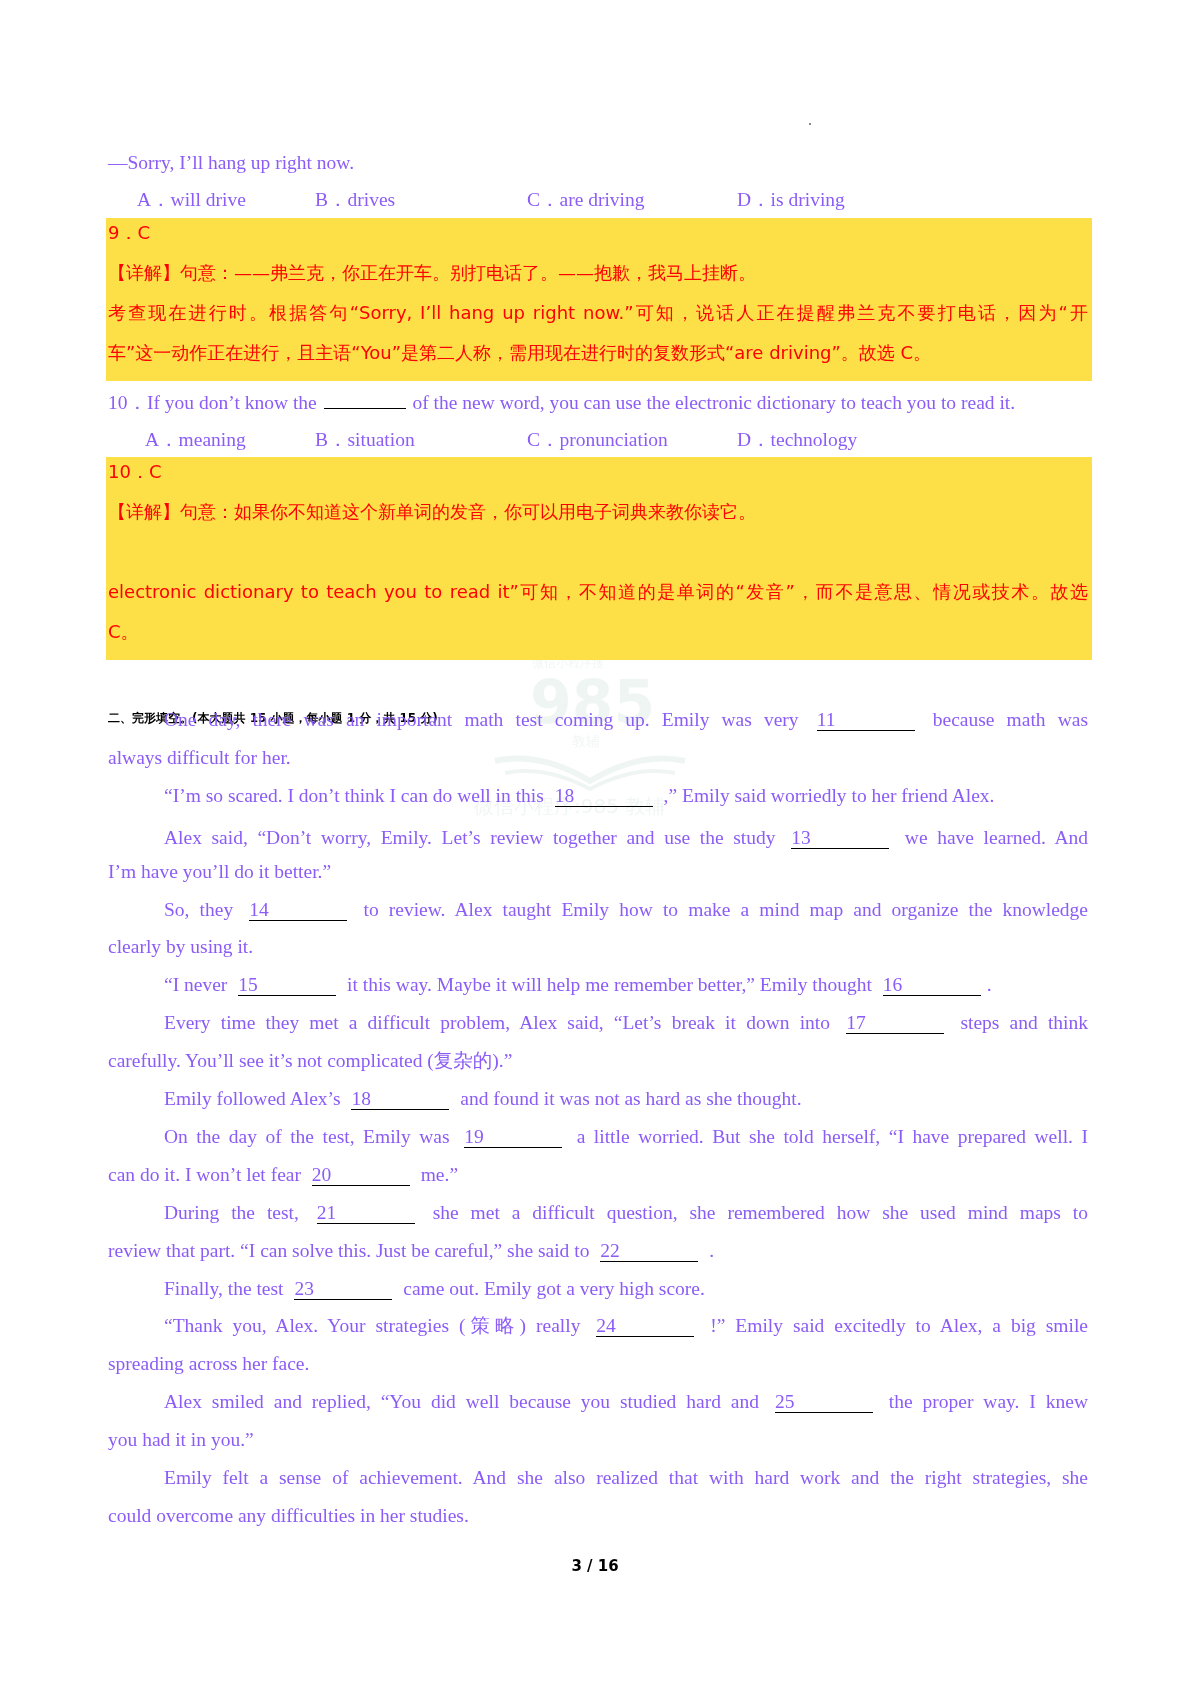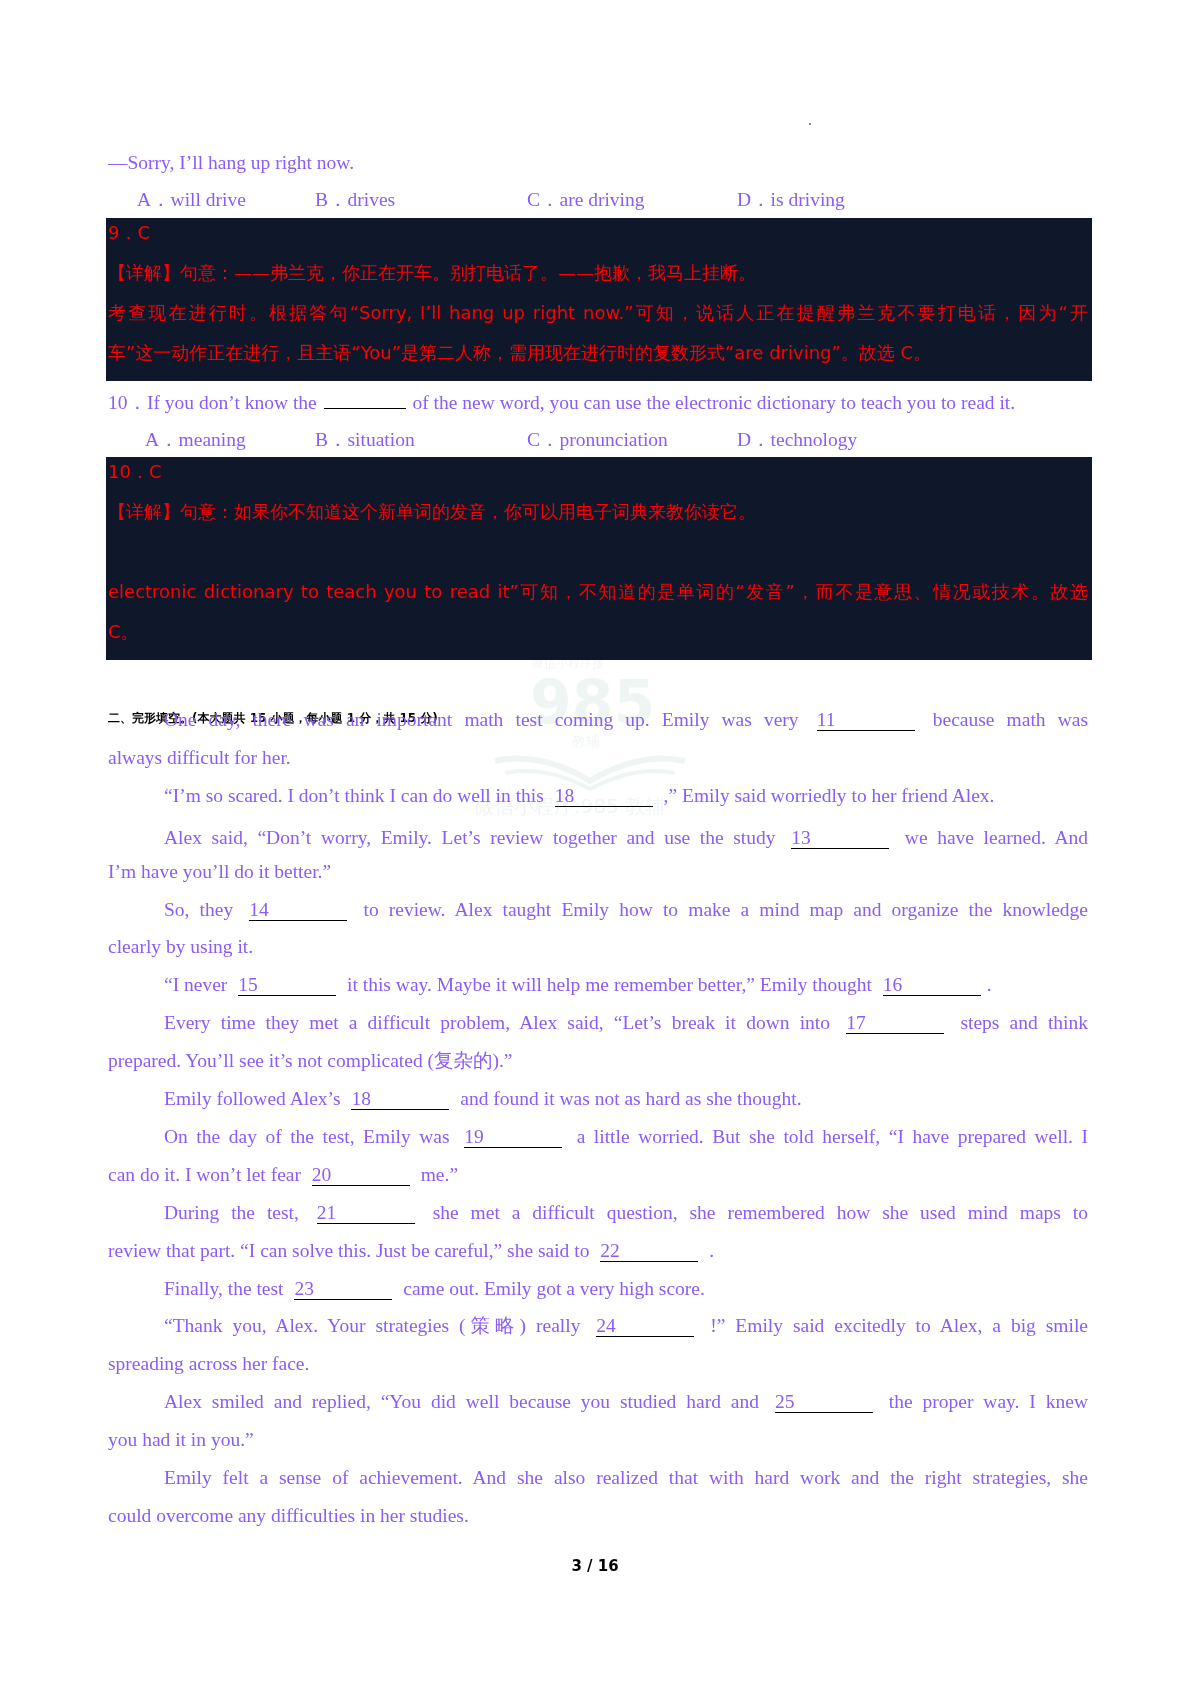--- a/index.html
+++ b/index.html
@@ -4,21 +4,21 @@
 <style>
   html, body { margin: 0; padding: 0; background: #ffffff; }
   body { width: 1190px; height: 1683px; position: relative; overflow: hidden; }
   .page { position: absolute; left: 0; top: 0; width: 1190px; height: 1683px; }
   .serif { font-family: "Liberation Serif", "DejaVu Serif", serif; color: #8b5cf6; font-size: 19.5px; }
   .line { position: absolute; left: 108px; width: 980px; white-space: nowrap; line-height: 24px; }
   .just { text-align: justify; text-align-last: justify; }
   .indent { left: 164px; width: 924px; }
   .opts { position: absolute; white-space: nowrap; line-height: 24px; }
   .opt { position: absolute; top: 0; white-space: nowrap; }
-  .explain { position: absolute; left: 106px; width: 986px; background: #0f172a; }
+  .explain { position: absolute; left: 106px; width: 986px; background: #fde047; }
   .red { color: #ff0000; font-family: "DejaVu Sans", "Liberation Sans", sans-serif; font-size: 18px; }
   .red .rl { position: absolute; left: 2px; width: 980px; white-space: nowrap; line-height: 24px; }
   .red .just { text-align: justify; text-align-last: justify; }
   .blank { display: inline-block; border-bottom: 1.3px solid #000; text-align: left; line-height: 20px; margin: 0 6px; }
   .blank-plain { display: inline-block; border-bottom: 1.6px solid #000; width: 82px; height: 18px; vertical-align: baseline; margin: 0 2px; }
   .heading { position: absolute; left: 108px; font-family: "DejaVu Sans", sans-serif; font-weight: bold; font-size: 12px; line-height: 24px; white-space: nowrap; margin-top: 36px; }
   .pagenum { position: absolute; left: 0; width: 1190px; text-align: center; top: 1557px; font-family: "DejaVu Sans", sans-serif; font-weight: bold; font-size: 15px; }
   .dot { position: absolute; left: 809px; top: 123px; width: 2px; height: 2px; background: #888; }
   .wm { position: absolute; left: 480px; top: 655px; width: 220px; height: 160px; opacity: 0.09; pointer-events: none; }
   .wm-text { position: absolute; font-family: "DejaVu Sans", sans-serif; color: #5b9c86; white-space: nowrap; }
@@ -82,21 +82,21 @@
   <div id="cloze-lines">
       <div class="line serif indent just" style="top: 708px;"><span>One day, there was an important math test coming up. Emily was very</span> <span class="blank" style="width: 98px;">11</span> <span>because math was</span></div>
       <div class="line serif" style="top: 745.9px;"><span>always difficult for her.</span></div>
       <div class="line serif indent" style="top: 783.8px;"><span>“I’m so scared. I don’t think I can do well in this</span> <span class="blank" style="width: 98px;">18</span> <span>,” Emily said worriedly to her friend Alex.</span></div>
       <div class="line serif indent just" style="top: 821.7px;"><span>Alex said, “Don’t worry, Emily. Let’s review together and use the study</span> <span class="blank" style="width: 98px; margin-top: 6px;">13</span> <span>we have learned. And</span></div>
       <div class="line serif" style="top: 859.6px;"><span>I’m have you’ll do it better.”</span></div>
       <div class="line serif indent just" style="top: 897.5px;"><span>So, they</span> <span class="blank" style="width: 98px;">14</span> <span>to review. Alex taught Emily how to make a mind map and organize the knowledge</span></div>
       <div class="line serif" style="top: 935.4px;"><span>clearly by using it.</span></div>
       <div class="line serif indent" style="top: 973.3px;"><span>“I never</span> <span class="blank" style="width: 98px;">15</span> <span>it this way. Maybe it will help me remember better,” Emily thought</span> <span class="blank" style="width: 98px;">16</span><span>.</span></div>
       <div class="line serif indent just" style="top: 1011.2px;"><span>Every time they met a difficult problem, Alex said, “Let’s break it down into</span> <span class="blank" style="width: 98px;">17</span> <span>steps and think</span></div>
-      <div class="line serif" style="top: 1049.1px;"><span>prepared. You’ll see it’s not complicated (复杂的).”</span></div>
+      <div class="line serif" style="top: 1049.1px;"><span>carefully. You’ll see it’s not complicated (复杂的).”</span></div>
       <div class="line serif indent" style="top: 1087px;"><span>Emily followed Alex’s</span> <span class="blank" style="width: 98px;">18</span> <span>and found it was not as hard as she thought.</span></div>
       <div class="line serif indent just" style="top: 1124.9px;"><span>On the day of the test, Emily was</span> <span class="blank" style="width: 98px;">19</span> <span>a little worried. But she told herself, “I have prepared well. I</span></div>
       <div class="line serif" style="top: 1162.8px;"><span>can do it. I won’t let fear</span> <span class="blank" style="width: 98px;">20</span> <span>me.”</span></div>
       <div class="line serif indent just" style="top: 1200.7px;"><span>During the test,</span> <span class="blank" style="width: 98px;">21</span> <span>she met a difficult question, she remembered how she used mind maps to</span></div>
       <div class="line serif" style="top: 1238.6px;"><span>review that part. “I can solve this. Just be careful,” she said to</span> <span class="blank" style="width: 98px;">22</span> <span>.</span></div>
       <div class="line serif indent" style="top: 1276.5px;"><span>Finally, the test</span> <span class="blank" style="width: 98px;">23</span> <span>came out. Emily got a very high score.</span></div>
       <div class="line serif indent just" style="top: 1314.4px;"><span>“Thank you, Alex. Your strategies (策略) really</span> <span class="blank" style="width: 98px;">24</span> <span>!” Emily said excitedly to Alex, a big smile</span></div>
       <div class="line serif" style="top: 1352.3px;"><span>spreading across her face.</span></div>
       <div class="line serif indent just" style="top: 1390.2px;"><span>Alex smiled and replied, “You did well because you studied hard and</span> <span class="blank" style="width: 98px;">25</span> <span>the proper way. I knew</span></div>
       <div class="line serif" style="top: 1428.1px;"><span>you had it in you.”</span></div>

